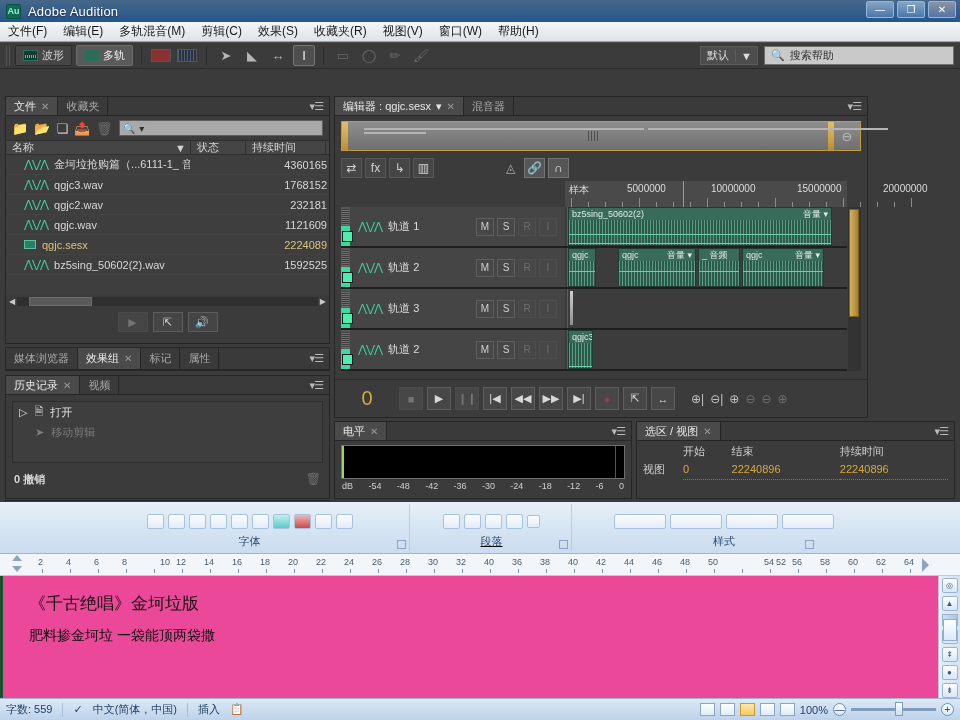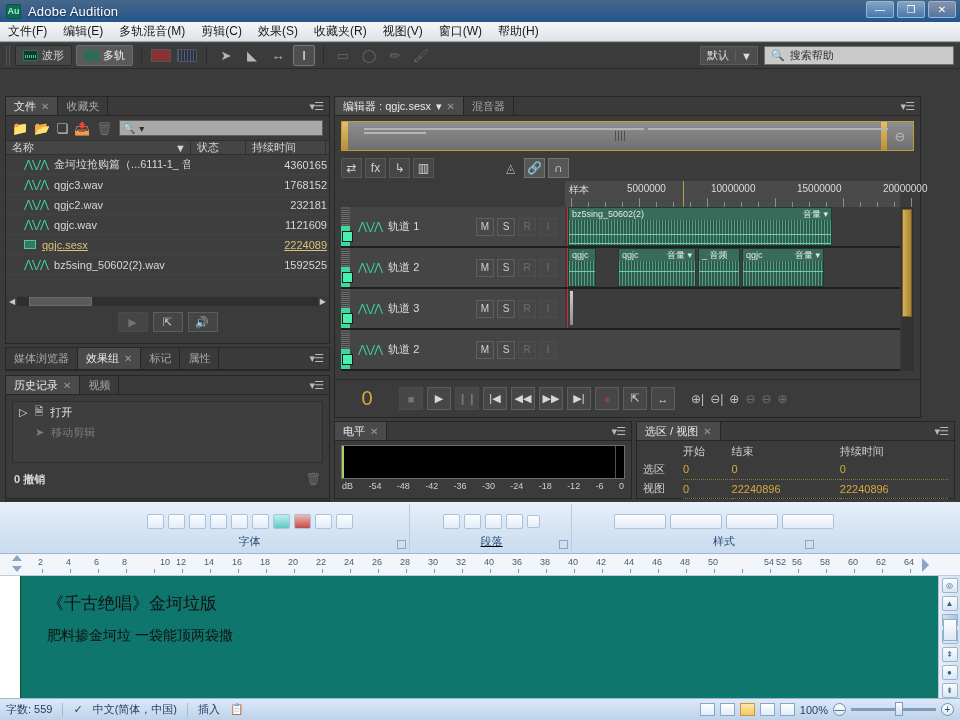--- a/index.html
+++ b/index.html
@@ -118,21 +118,21 @@
   .fh-stat { width:55px; }
   .fh-dur  { width:80px; }
   .flist { background:#3e3e3e; height:140px; overflow:hidden; }
   .frow { height:20px; display:flex; align-items:center; font-size:11px;
      color:#d7d7d7; border-bottom:1px solid #434343;}
   .frow .fn { width:185px; display:flex; align-items:center; gap:6px; padding-left:18px;
      white-space:nowrap; overflow:hidden;}
   .frow .fs { width:55px; }
   .frow .fd { width:85px; text-align:right; padding-right:2px; overflow:hidden;
      white-space:nowrap;}
-  .frow.sesx { color:#d8c27c;text-decoration:underline; }
+  .frow.sesx { color:#d8c27c; }
   .wav-ic { color:#3fcf9e; font-size:11px; letter-spacing:-1px;}
   .ses-ic { width:12px; height:9px; background:#2f7b63; border:1px solid #54c49e; display:inline-block;}
   .fscroll { height:13px; background:#3b3b3b; display:flex; align-items:center;
      padding:0 3px; gap:2px;}
   .fscroll .arr { color:#c8c8c8; font-size:8px;}
   .fscroll .bar { flex:1; height:9px; background:#2f2f2f; position:relative;}
   .fscroll .thumb { position:absolute; left:12px; top:0; width:63px; height:9px;
      background:#5a5a5a; border:1px solid #6d6d6d;}
   .fbtns { height:28px; display:flex; align-items:center; justify-content:center; gap:5px;}
   .fbtn { width:30px; height:20px; border:1px solid #5d5d5d; background:#454545;
@@ -149,21 +149,21 @@
      font-size:11px; color:#e2e2e2;}
   .hrow.dim { color:#7d7d7d; padding-left:22px; }
   .hist-foot { display:flex; align-items:center; justify-content:space-between;
      padding:0 8px; font-size:11px; color:#d7d7d7; font-weight:bold; height:20px;}
   .trash { color:#6e6e6e; font-size:12px; font-weight:normal;}
   .au-status { position:absolute; left:5px; top:478px; width:325px; height:17px;
      background:#3b3b3b; border:1px solid #262626; color:#c9c9c9; font-size:11px;
      display:flex; align-items:center; padding-left:8px;}
 
   
-  #editor { left:334px; top:74px; width:587px; height:322px; }
+  #editor { left:334px; top:74px; width:534px; height:322px; }
   .zoomnav { margin:5px 6px 4px 6px; height:30px; border:1px solid #c39a3e;
      background:linear-gradient(180deg,#8e8e8e,#6f6f6f); position:relative;
      display:flex; align-items:center;}
   .zn-edge { width:6px; height:28px; background:linear-gradient(180deg,#e3c06a,#b98f35);}
   .zn-mid { flex:1; height:28px; position:relative; }
   .zn-line { position:absolute; left:16px; top:6px; height:2px; background:#b4b4b4; }
   .zn-grip { position:absolute; left:50%; top:9px; width:10px; height:10px;
      background:repeating-linear-gradient(90deg,#4e4e4e 0 1px,transparent 1px 3px);}
   .zn-btn { width:26px; display:flex; align-items:center; justify-content:center;
      color:#bfbfbf; font-size:13px;}
@@ -267,21 +267,21 @@
   .w-ic.teal { background:linear-gradient(180deg,#bff0ef,#5ec9c6);}
   .w-ic.red  { background:linear-gradient(180deg,#f3b6b6,#c34b4b);}
 
   .w-ruler { height:22px; background:#f2f6fb; border-bottom:1px solid #b9cde2;
      position:relative; overflow:hidden;}
   .w-ruler .tick-lbl { position:absolute; top:3px; font-size:9px; color:#4a5a6d;}
   .w-ruler .tick { position:absolute; top:15px; width:1px; height:4px; background:#7e95ad;}
   .w-ind { position:absolute; width:0; height:0; border-left:5px solid transparent;
      border-right:5px solid transparent;}
   .w-page { position:absolute; left:0; top:74px; right:22px; bottom:22px;
-     background:#0f766e; border-left:1px solid #14532d; overflow:hidden;margin-left:20px;}
+     background:#ec4899; border-left:3px solid #14532d; overflow:hidden;}
   .w-para { color:#111; margin:0 0 12px 26px; }
   .w-title { font-size:17px; margin-top:16px; }
   .w-line  { font-size:14px; }
   .w-vscroll { position:absolute; right:0; top:74px; bottom:22px; width:22px;
      background:linear-gradient(90deg,#e7eef7,#d4e1ef); border-left:1px solid #b4c7da;
      display:flex; flex-direction:column; align-items:center; padding-top:2px; gap:3px;}
   .w-sb-btn { width:16px; height:15px; border:1px solid #9ab4cf; border-radius:2px;
      background:linear-gradient(180deg,#fbfdff,#d9e6f4); font-size:8px; color:#3c5a7c;
      display:flex; align-items:center; justify-content:center;}
   .w-sb-track { flex:1; width:16px; background:linear-gradient(90deg,#cfe0f1,#a9c6e4);
@@ -693,20 +693,29 @@
               <div class="trk-head">
                 <span class="wav-ic">⋀⋁⋀</span>
                 <span class="trk-name">轨道 2</span>
                 <span class="msri">
                   <span class="sqb">M</span>
                   <span class="sqb">S</span>
                   <span class="sqb dim">R</span>
                   <span class="sqb dim">I</span>
                 </span>
               </div>
+              <div class="trk-lane">
+                <div class="playhead" style="left:2px"></div>
+                <div class="clip" style="left:3px;width:25px;">
+                  <div class="clip-hdr">
+                      <span>qgjc3</span>
+                    </div>
+                  <div class="clip-wave"></div>
+                </div>
+              </div>
             </div>
 
           </div>
 
           <div class="tl-vscroll">
             <div class="tl-vthumb"></div>
           </div>
         </div>
 
         <div class="transport">
@@ -774,26 +783,20 @@
           </div>
         </div>
         <div class="sv-grid">
           <table>
             <tbody>
                 <tr>
               <th></th>
               <th>开始</th>
               <th>结束</th>
               <th>持续时间</th>
-            </tr>
-            <tr>
-              <td class="lbl">选区</td>
-              <td class="u">0</td>
-              <td class="u">0</td>
-              <td class="u">0</td>
             </tr>
             <tr>
               <td class="lbl">视图</td>
               <td class="u">0</td>
               <td class="u">22240896</td>
               <td class="u">22240896</td>
             </tr>
           </tbody>
             </table>
         </div>

